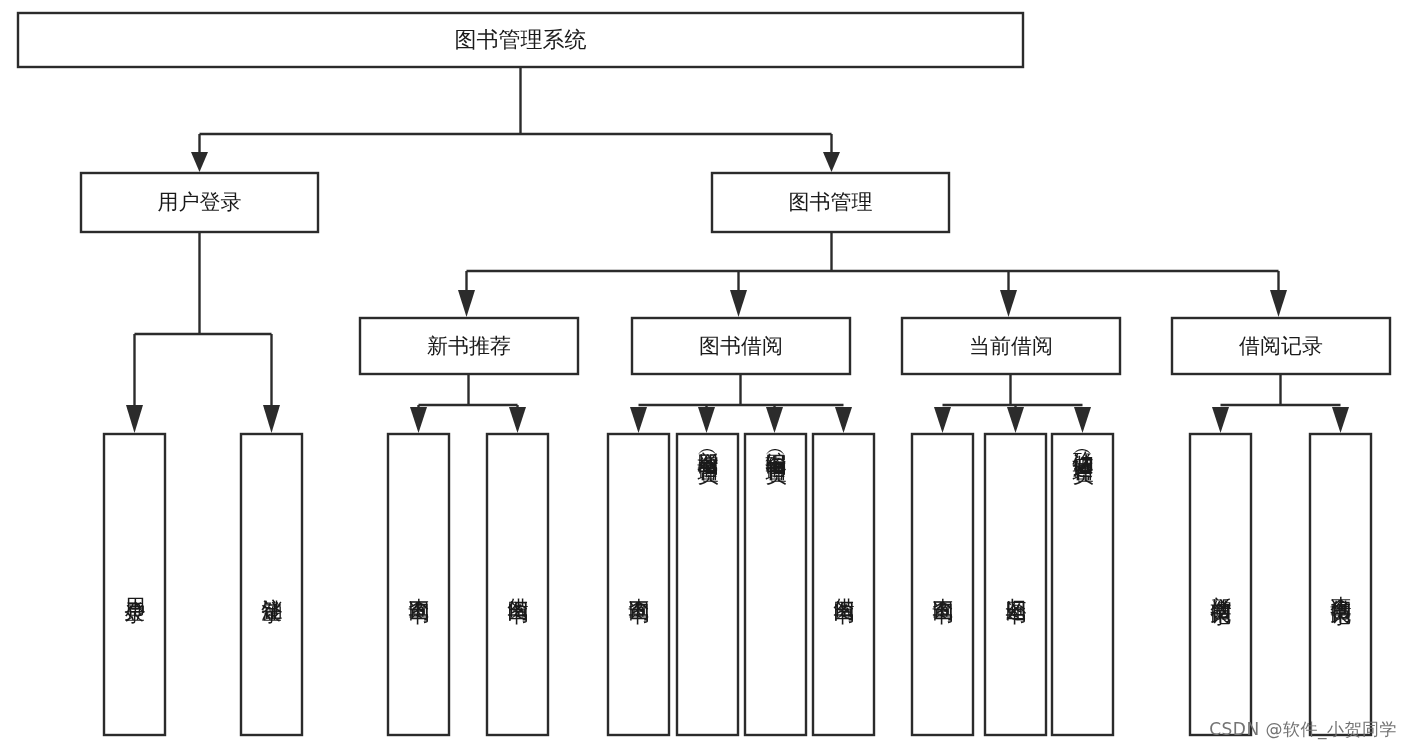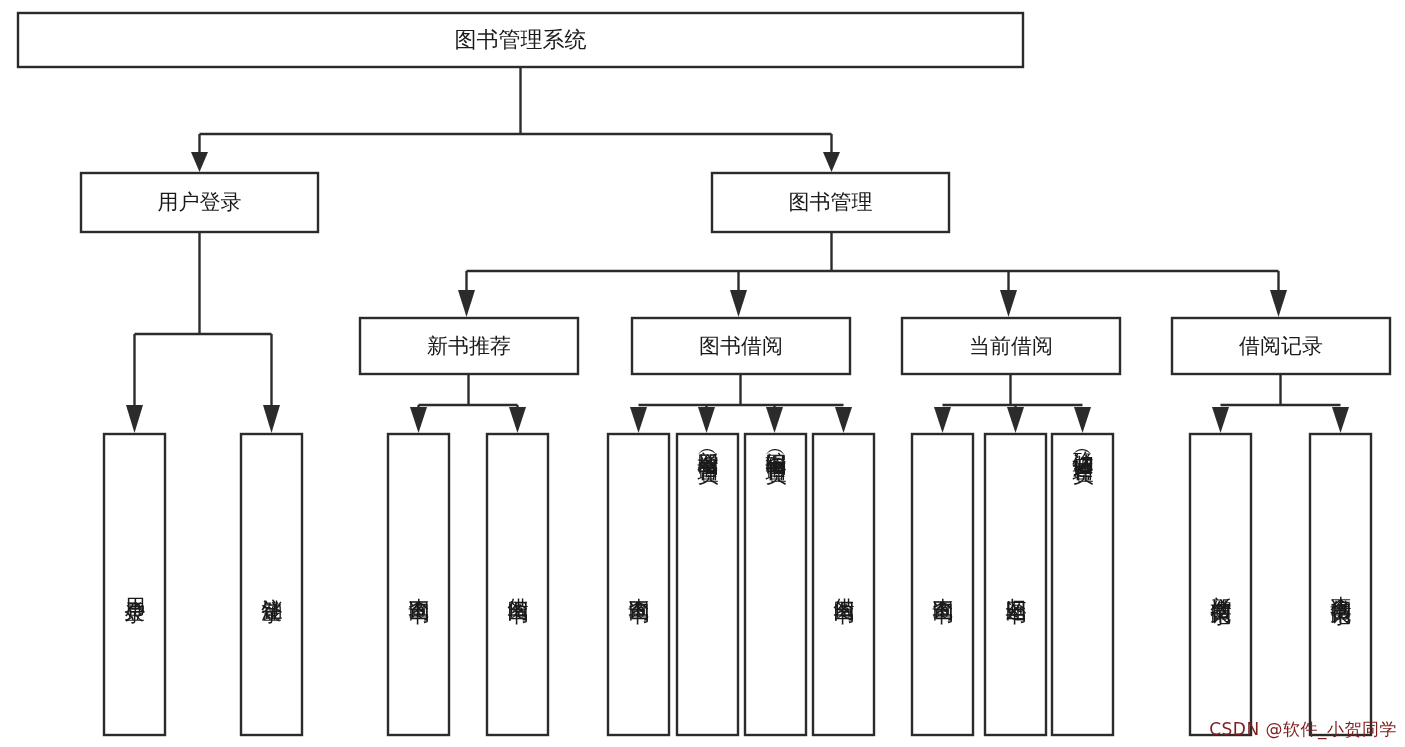--- a/index.html
+++ b/index.html
@@ -70,21 +70,21 @@
     color: #1a1a1a;
     white-space: nowrap;
     text-align: center;
   }
   #watermark {
     position: absolute;
     right: 8px;
     bottom: 6px;
     font-family: "DejaVu Sans", "Liberation Sans", sans-serif;
     font-size: 17px;
-    color: #7f1d1d;
+    color: #737373;
     letter-spacing: 0.5px;
     user-select: none;
   }
 </style>
 </head>
 <body>
 
 <div id="diagram-root">
 
   <svg id="tree-svg" viewBox="0 0 1405 747">

